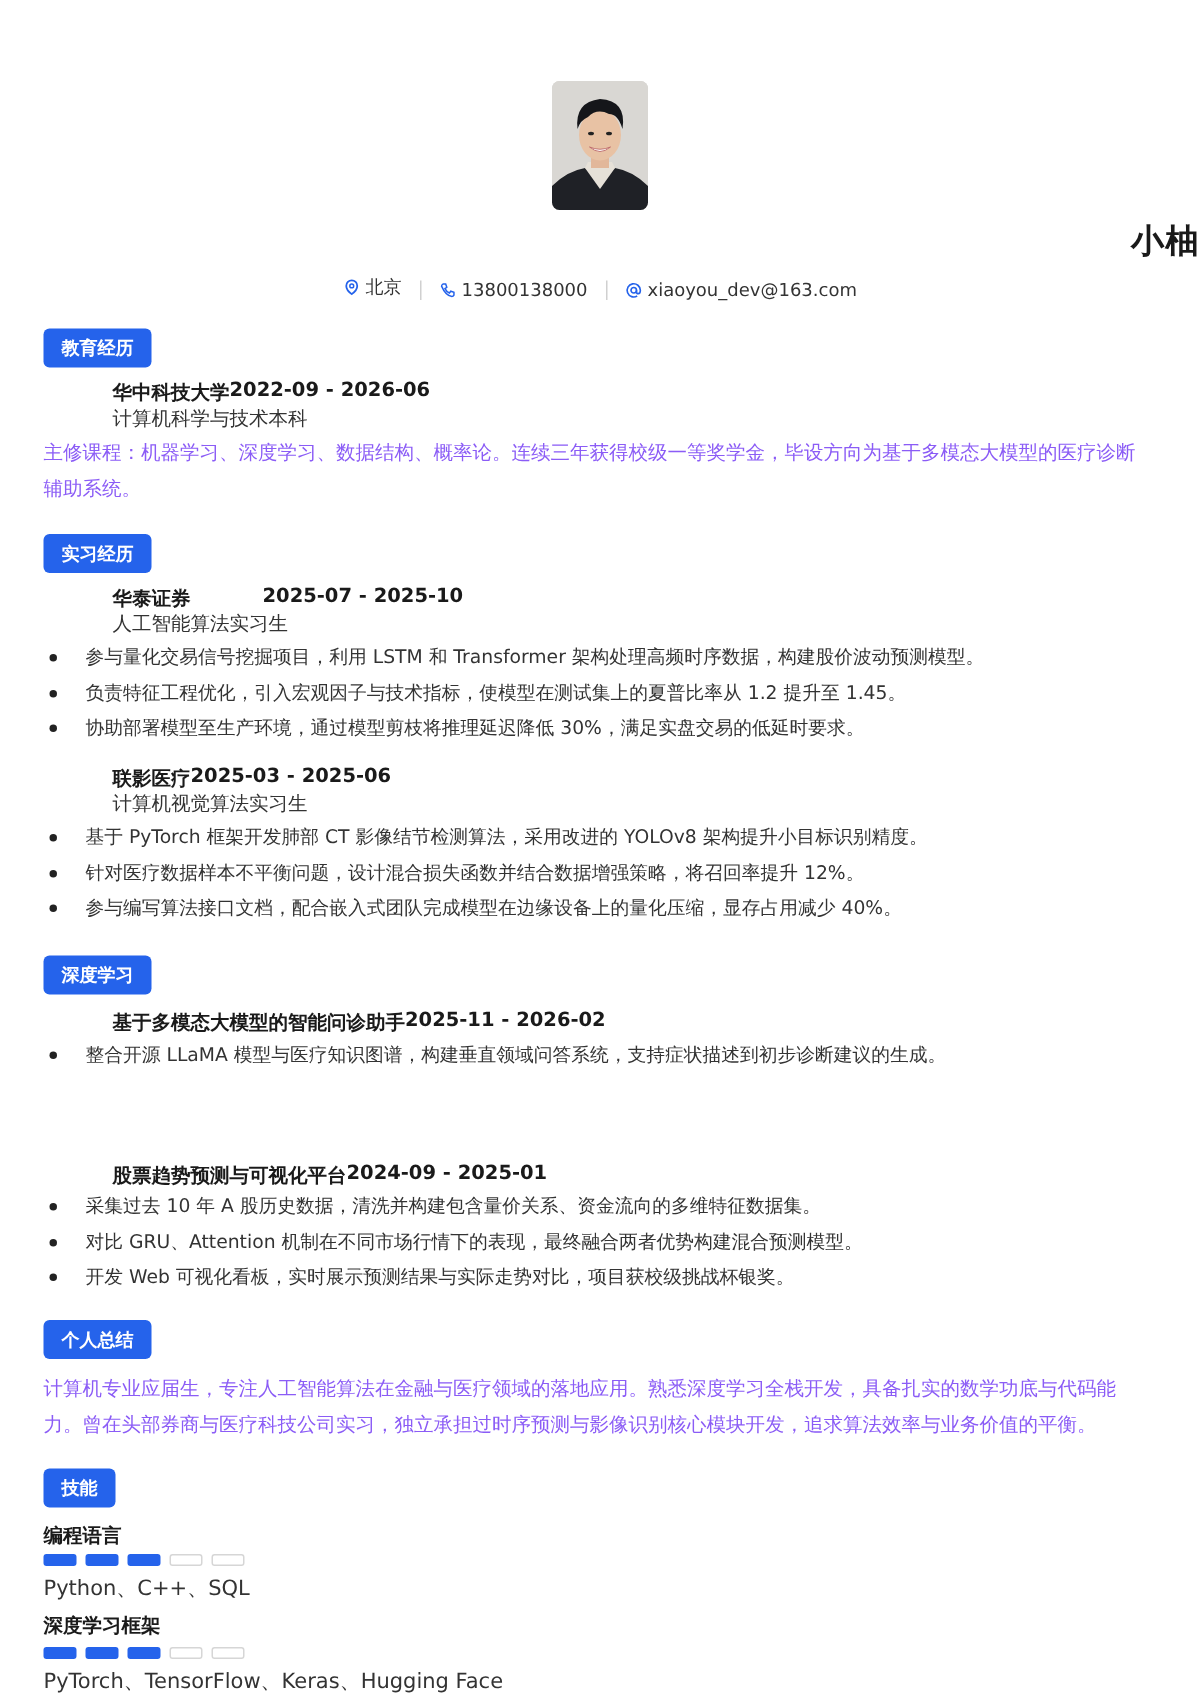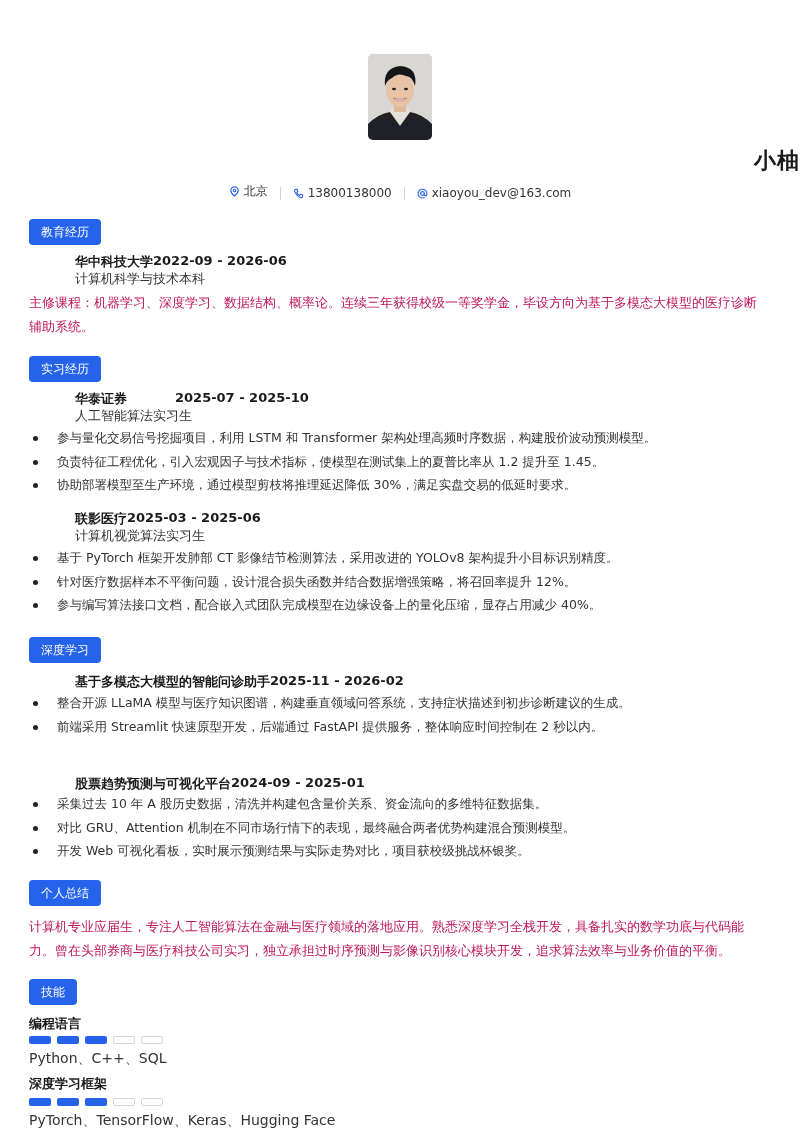--- a/index.html
+++ b/index.html
@@ -25,27 +25,27 @@
       font-size: 12px; color: #333;
     }
     .contact { display: inline-flex; align-items: center; gap: 4px; }
     .contact svg { width: 11px; height: 11px; }
     .sep { width: 1px; height: 13px; background: #d0d0d0; margin: 0 12px; }
 
     
     .section-tag {
       position: absolute; left: 29px; height: 26px; padding: 0 12px;
       background: #2563eb; color: #fff; border-radius: 4px;
-      font-size: 12px; font-weight: normal; line-height: 26px;
+      font-size: 12px; font-weight: bold; line-height: 26px;
     }
     .row { position: absolute; left: 29px; width: 742px; display: flex; justify-content: flex-start; margin-left: 46px; }
     .title-b { font-weight: bold; font-size: 13px; color: #1a1a1a; }
     .date { font-weight: bold; font-size: 13px; color: #1a1a1a; }
     .sub { font-size: 13px; color: #333; }
-    .para { position: absolute; left: 29px; width: 742px; font-size: 13px; color: #be185d; line-height: 24px; }
+    .para { position: absolute; left: 29px; width: 742px; font-size: 13px; color: #8b5cf6; line-height: 24px; }
     .bullets { position: absolute; left: 29px; width: 742px; list-style: none; }
     .bullets li { position: relative; padding-left: 28px; font-size: 12.5px; color: #333; height: 23.5px; line-height: 23.5px; white-space: nowrap; }
     .bullets li::before {
       content: ""; position: absolute; left: 4px; top: 10px; width: 5px; height: 5px; border-radius: 50%; background: #222;
     }
 
     
     .skill-name { position: absolute; left: 29px; font-weight: bold; font-size: 13px; color: #1a1a1a; }
     .bars { position: absolute; left: 29px; display: flex; gap: 6px; }
     .bar { width: 22px; height: 8px; border-radius: 2px; background: #2563eb; }
@@ -141,21 +141,20 @@
   </ul>
 
   <div class="section-tag" style="top:637px;">深度学习</div>
 
   <div class="row" style="top:673px;">
     <span class="title-b">基于多模态大模型的智能问诊助手</span>
     <span class="date">2025-11 - 2026-02</span>
   </div>
   <ul class="bullets" style="top:691px;">
     <li>整合开源 LLaMA 模型与医疗知识图谱，构建垂直领域问答系统，支持症状描述到初步诊断建议的生成。</li>
-    <li>前端采用 Streamlit 快速原型开发，后端通过 FastAPI 提供服务，整体响应时间控制在 2 秒以内。</li>
   </ul>
 
   <div class="row" style="top:775px;">
     <span class="title-b">股票趋势预测与可视化平台</span>
     <span class="date">2024-09 - 2025-01</span>
   </div>
   <ul class="bullets" style="top:792px;">
     <li>采集过去 10 年 A 股历史数据，清洗并构建包含量价关系、资金流向的多维特征数据集。</li>
     <li>对比 GRU、Attention 机制在不同市场行情下的表现，最终融合两者优势构建混合预测模型。</li>
     <li>开发 Web 可视化看板，实时展示预测结果与实际走势对比，项目获校级挑战杯银奖。</li>

